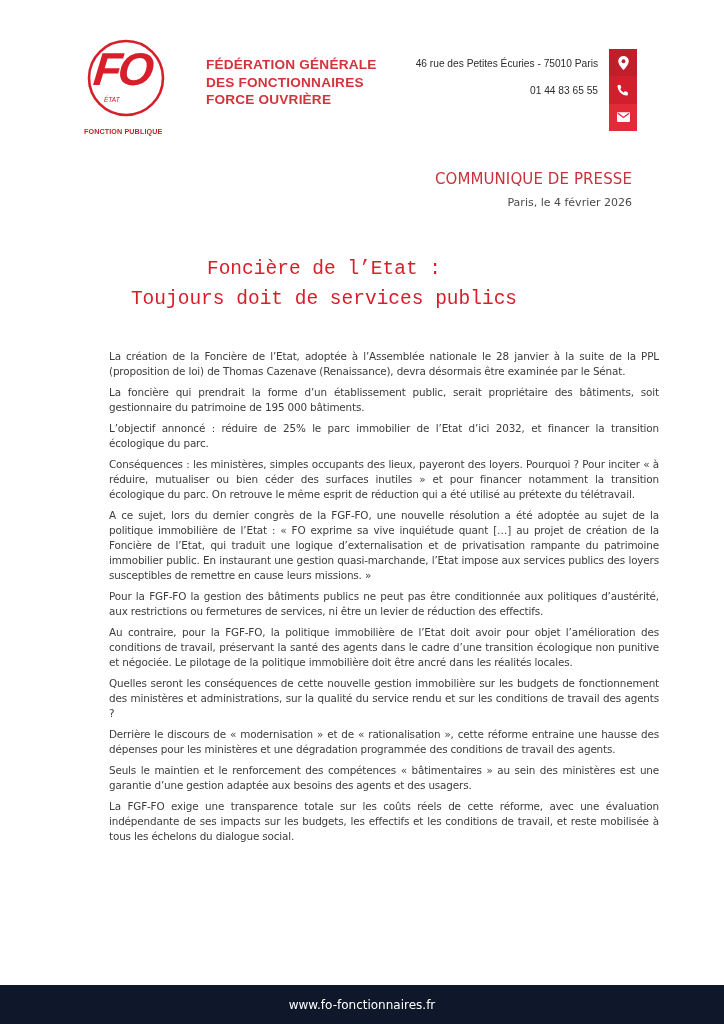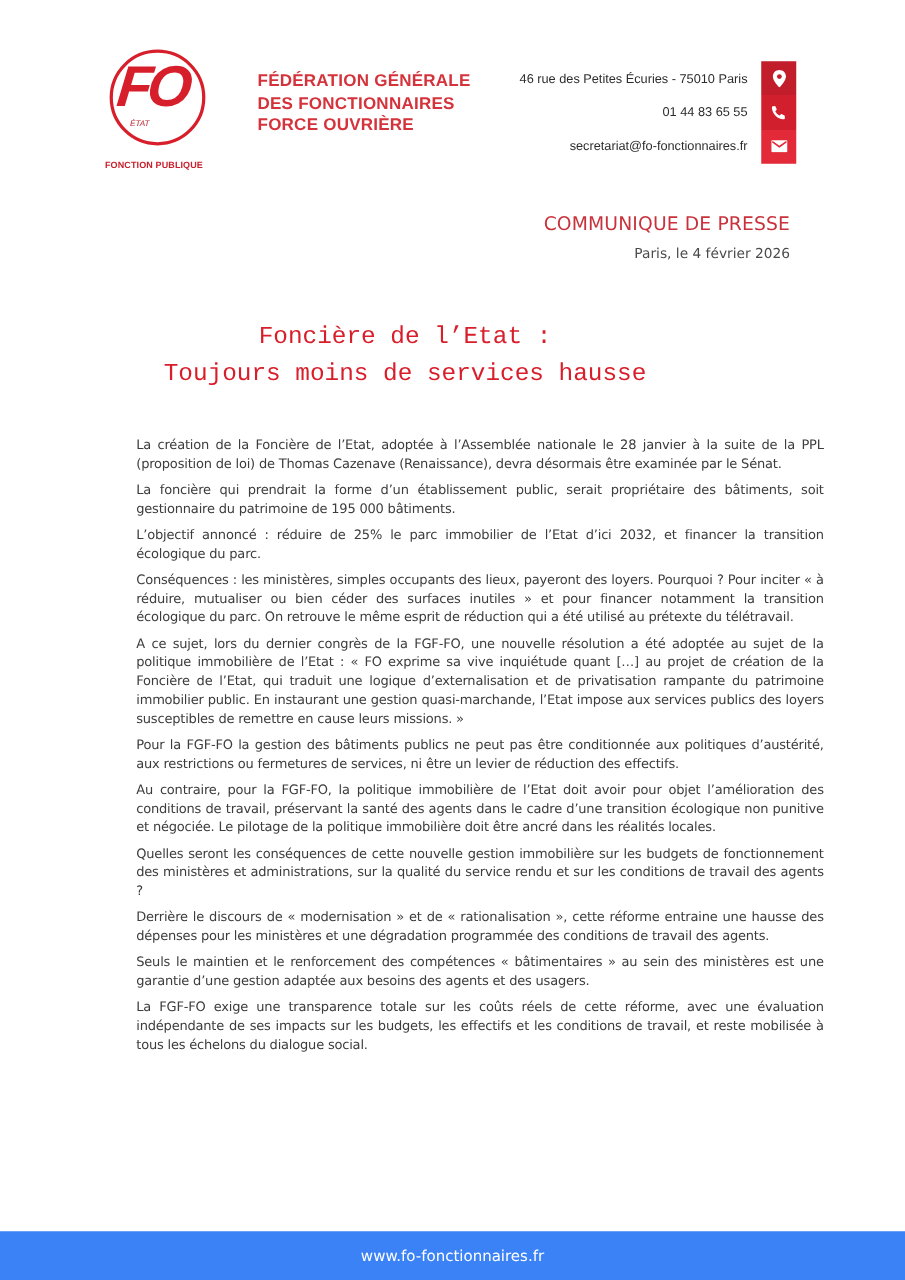--- a/index.html
+++ b/index.html
@@ -31,21 +31,21 @@
     .press-date { font-size: 11px; color: #4a4a4a; margin-top: 8px; white-space: nowrap; }
 
     
     .title { position: absolute; left: 0; top: 254px; width: 648px; text-align: center; font-family: Liberation Mono, monospace; font-size: 19.5px; line-height: 30px; color: #d81e2a; }
 
     
     .body-text { position: absolute; left: 87px; top: 349px; width: 550px; font-family: "DejaVu Sans", sans-serif; font-size: 10.4px; line-height: 15px; color: #3c3c3c; text-align: justify; letter-spacing: -0.15px; margin-left: 22px; }
     .body-text p { margin-bottom: 6px; }
 
     
-    .footer { position: absolute; left: 0; top: 985px; width: 724px; height: 39px; background: #3b82f6; display: flex; align-items: center; justify-content: center; }
+    .footer { position: absolute; left: 0; top: 985px; width: 724px; height: 39px; background: #0f172a; display: flex; align-items: center; justify-content: center; }
     .footer span { color: #ffffff; font-family: "DejaVu Sans", sans-serif; font-size: 12px; }
   </style>
 </head>
 <body>
 
 <div class="logo">
   <svg class="logo-ring" viewBox="0 0 80 80">
     <circle cx="40" cy="40" r="37" fill="none" stroke="#d71f2b" stroke-width="2.6"></circle>
   </svg>
   <span class="logo-fo">FO</span>
@@ -55,21 +55,20 @@
 
 <div class="org-name">
   <div>FÉDÉRATION GÉNÉRALE</div>
   <div>DES FONCTIONNAIRES</div>
   <div>FORCE OUVRIÈRE</div>
 </div>
 
 <div class="contact">
   <div class="row">46 rue des Petites Écuries - 75010 Paris</div>
   <div class="row">01 44 83 65 55</div>
-  <div class="row">secretariat@fo-fonctionnaires.fr</div>
 </div>
 
 <div class="icon-col">
   <div class="icon-cell c1">
     <svg width="11" height="14" viewBox="0 0 12 16">
       <path d="M6 0C2.7 0 0 2.6 0 5.9 0 10.3 6 16 6 16s6-5.7 6-10.1C12 2.6 9.3 0 6 0z" fill="#ffffff"></path>
       <circle cx="6" cy="6" r="2.2" fill="#c11d2b"></circle>
     </svg>
   </div>
   <div class="icon-cell c2">
@@ -85,21 +84,21 @@
   </div>
 </div>
 
 <div class="press">
   <div class="press-title">COMMUNIQUE DE PRESSE</div>
   <div class="press-date">Paris, le 4 février 2026</div>
 </div>
 
 <div class="title">
   <div>Foncière de l’Etat :</div>
-  <div>Toujours moins de services hausse</div>
+  <div>Toujours doit de services publics</div>
 </div>
 
 <div class="body-text">
   <p>La création de la Foncière de l’Etat, adoptée à l’Assemblée nationale le 28 janvier à la suite de la PPL (proposition de loi) de Thomas Cazenave (Renaissance), devra désormais être examinée par le Sénat.</p>
   <p>La foncière qui prendrait la forme d’un établissement public, serait propriétaire des bâtiments, soit gestionnaire du patrimoine de 195 000 bâtiments.</p>
   <p>L’objectif annoncé : réduire de 25% le parc immobilier de l’Etat d’ici 2032, et financer la transition écologique du parc.</p>
   <p>Conséquences : les ministères, simples occupants des lieux, payeront des loyers. Pourquoi ? Pour inciter « à réduire, mutualiser ou bien céder des surfaces inutiles » et pour financer notamment la transition écologique du parc. On retrouve le même esprit de réduction qui a été utilisé au prétexte du télétravail.</p>
   <p>A ce sujet, lors du dernier congrès de la FGF-FO, une nouvelle résolution a été adoptée au sujet de la politique immobilière de l’Etat : « FO exprime sa vive inquiétude quant […] au projet de création de la Foncière de l’Etat, qui traduit une logique d’externalisation et de privatisation rampante du patrimoine immobilier public. En instaurant une gestion quasi-marchande, l’Etat impose aux services publics des loyers susceptibles de remettre en cause leurs missions. »</p>
   <p>Pour la FGF-FO la gestion des bâtiments publics ne peut pas être conditionnée aux politiques d’austérité, aux restrictions ou fermetures de services, ni être un levier de réduction des effectifs.</p>
   <p>Au contraire, pour la FGF-FO, la politique immobilière de l’Etat doit avoir pour objet l’amélioration des conditions de travail, préservant la santé des agents dans le cadre d’une transition écologique non punitive et négociée. Le pilotage de la politique immobilière doit être ancré dans les réalités locales.</p>

